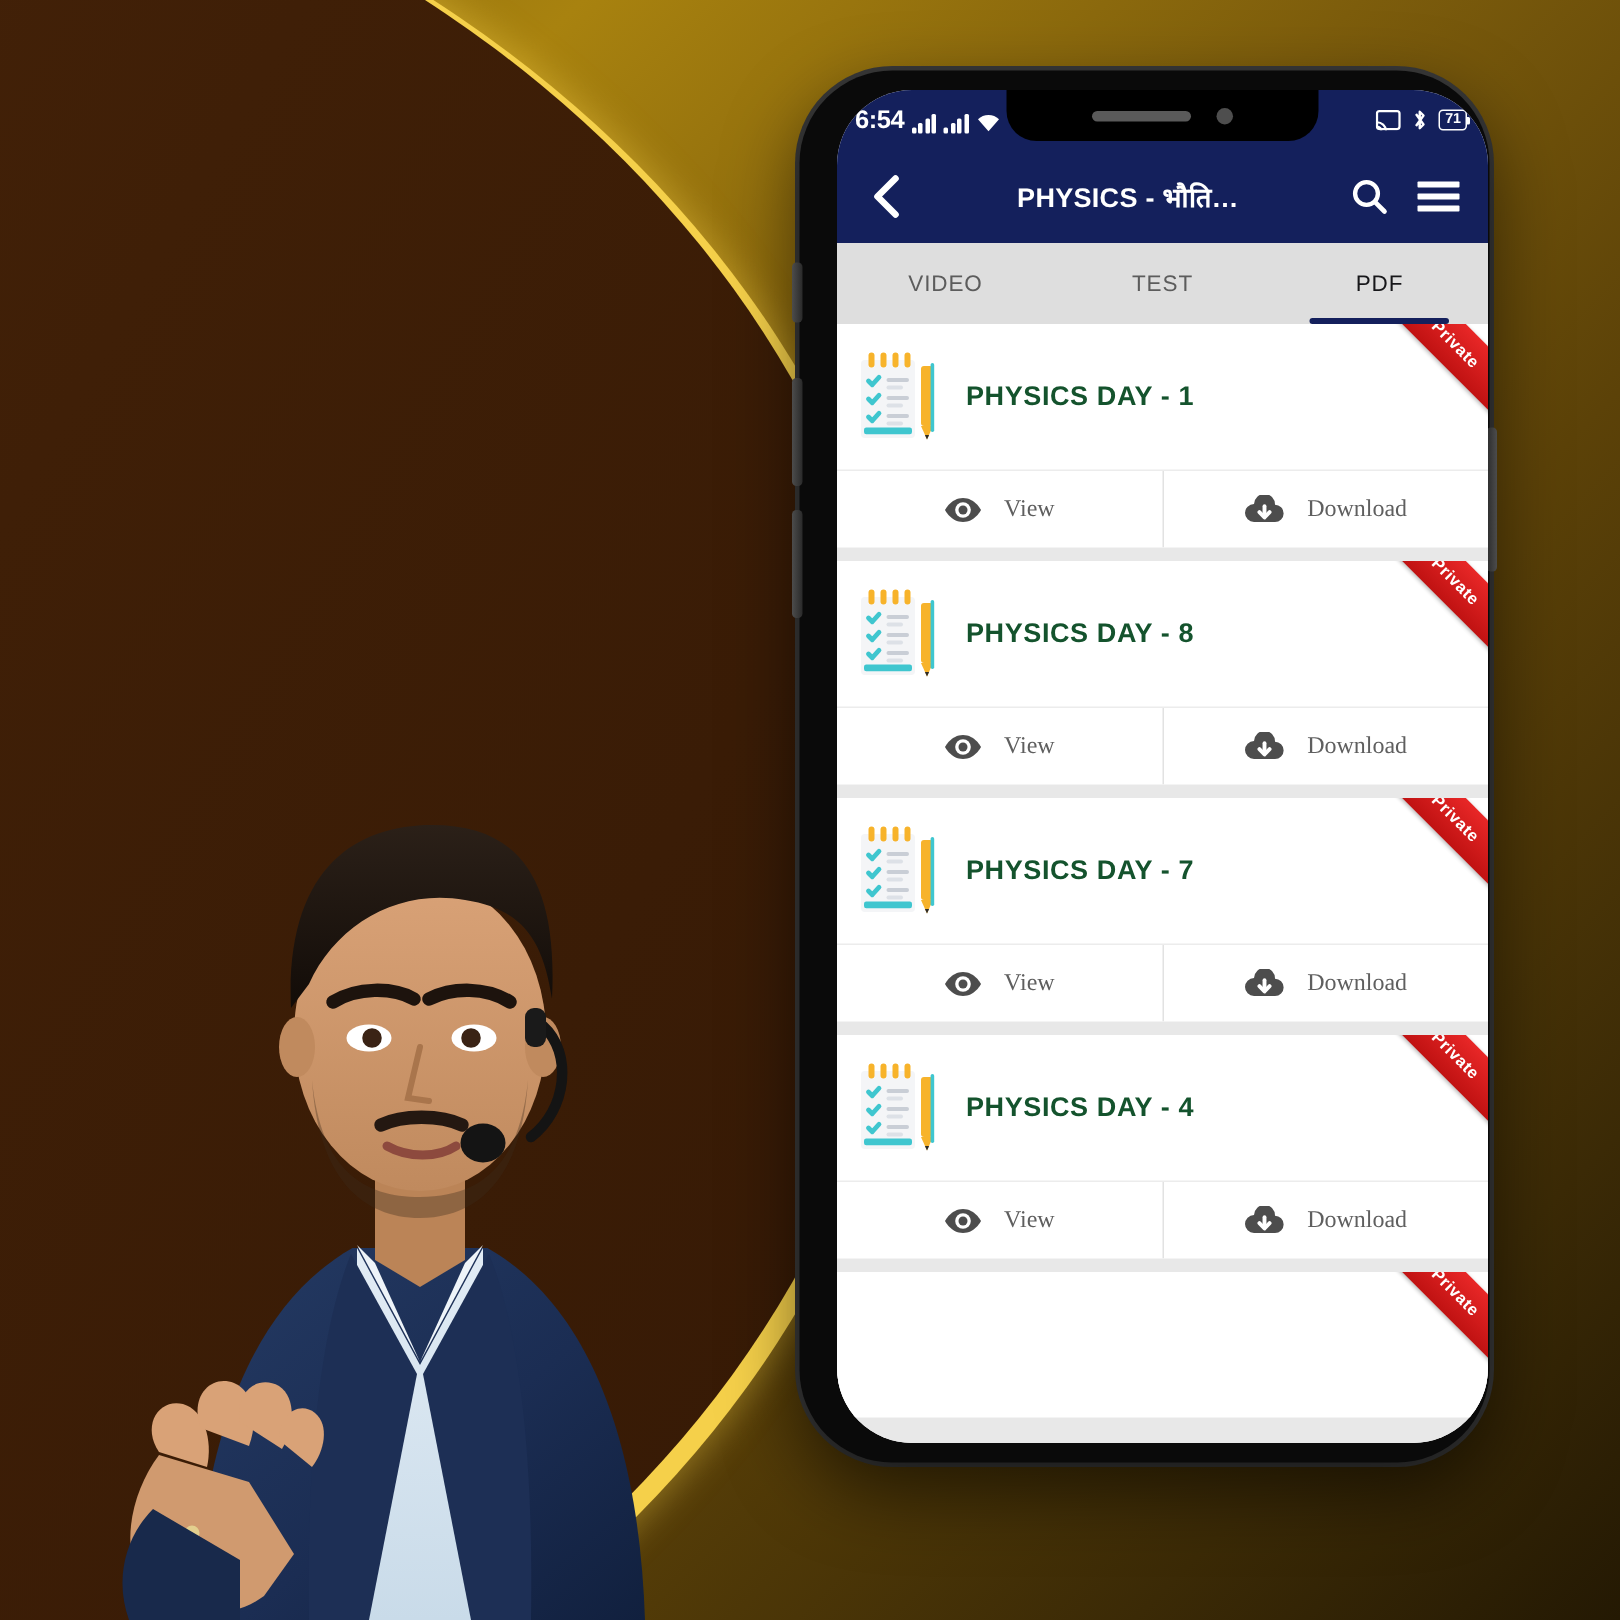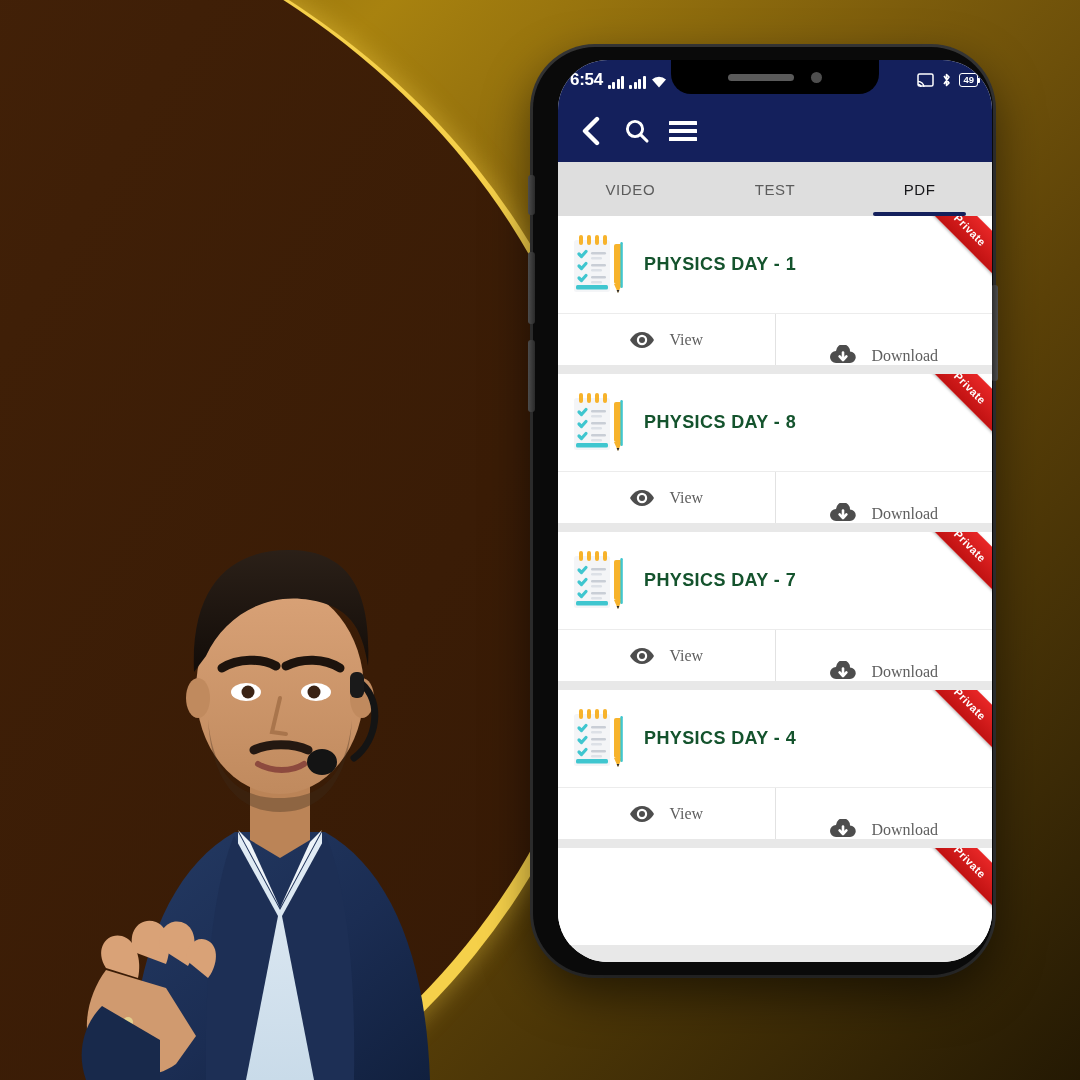--- a/index.html
+++ b/index.html
@@ -239,21 +239,21 @@
     flex: 1;
     display: flex;
     align-items: center;
     justify-content: center;
     gap: 14px;
     font-size: 16px;
     color: #5f5f5f;
     font-weight: normal;
     font-family: Liberation Serif, serif;
   }
-  .action + .action { border-left: 1px solid #e2e2e2; align-items: flex-end; }
+  .action + .action { border-left: 1px solid #e2e2e2; }
 
   
   .ribbon {
     position: absolute;
     top: -1px;
     right: -36px;
     width: 116px;
     height: 30px;
     background: linear-gradient(180deg, #e82727 0%, #c01212 100%);
     transform: rotate(45deg);
@@ -390,30 +390,31 @@
         </div>
         <div class="sb-right">
           <svg width="17" height="14" viewBox="0 0 17 14">
             <rect x="1" y="1" width="15" height="12" rx="1.6" fill="none" stroke="#fff" stroke-width="1.5"></rect>
             <path d="M1 11.5 A3 3 0 0 1 4 14" stroke="#fff" stroke-width="1.4" fill="none"></path>
             <path d="M1 8.5 A6 6 0 0 1 7 14" stroke="#fff" stroke-width="1.4" fill="none"></path>
           </svg>
           <svg width="11" height="16" viewBox="0 0 11 16">
             <path d="M3 4 L8 11 L5.5 13.5 L5.5 2.5 L8 5 L3 12" stroke="#fff" stroke-width="1.6" fill="none" stroke-linejoin="round"></path>
           </svg>
-          <span class="battery">49</span>
+          <span class="battery">71</span>
         </div>
       </div>
 
       <div class="appbar">
         <div class="ic-btn">
           <svg width="22" height="30" viewBox="0 0 22 30">
             <path d="M17 3 L5 15 L17 27" stroke="#fff" stroke-width="4.4" fill="none" stroke-linecap="round" stroke-linejoin="round"></path>
           </svg>
         </div>
+        <div class="appbar-title">PHYSICS - भौति…</div>
         <div class="ic-btn">
           <svg width="26" height="26" viewBox="0 0 26 26">
             <circle cx="11" cy="11" r="7.6" stroke="#fff" stroke-width="2.9" fill="none"></circle>
             <path d="M16.6 16.6 L23 23" stroke="#fff" stroke-width="3.1" stroke-linecap="round"></path>
           </svg>
         </div>
         <div class="ic-btn">
           <svg width="30" height="24" viewBox="0 0 30 24">
             <rect x="1" y="2" width="28" height="4" rx="0.6" fill="#fff"></rect>
             <rect x="1" y="10" width="28" height="4" rx="0.6" fill="#fff"></rect>

